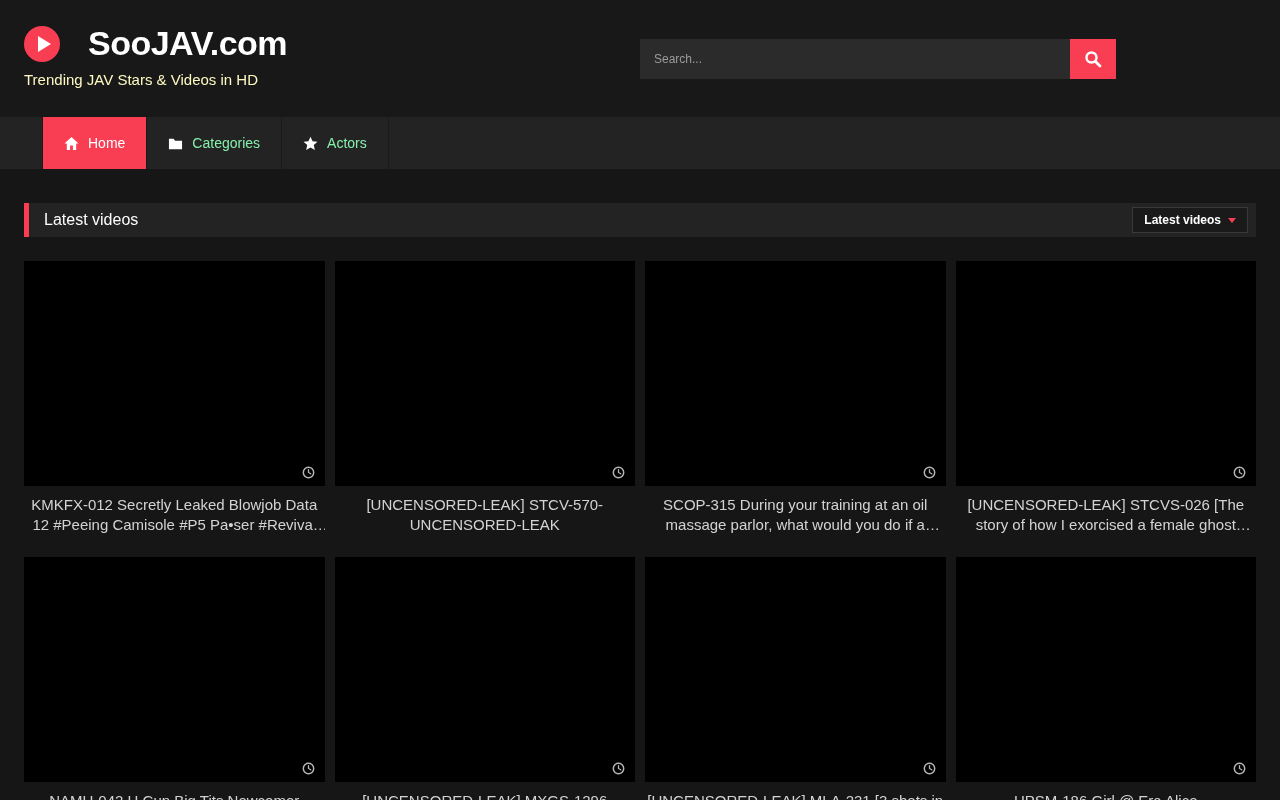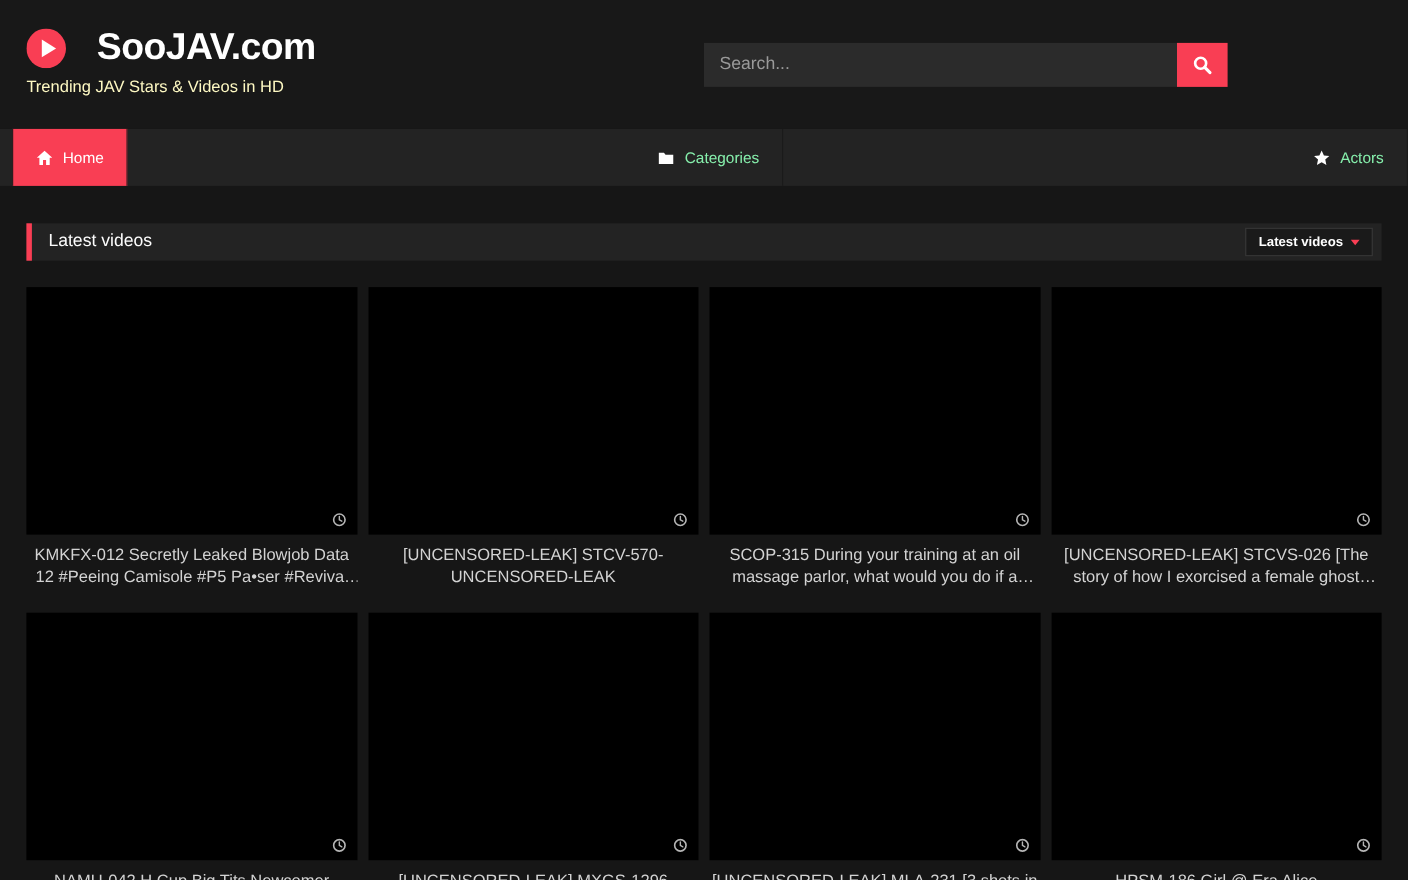--- a/index.html
+++ b/index.html
@@ -57,42 +57,41 @@
     display:flex;
     height:40px;
   }
   .search-input{
     width:430px;
     height:40px;
     background:var(--input-bg);
     border:none;
     outline:none;
     color:#cfcfcf;
-    font-size:16px;
+    font-size:12px;
     padding:0 14px;
     font-family:"Liberation Sans", sans-serif;
   }
   .search-input::placeholder{color:#9a9a9a;}
   .search-button{
     width:46px;
     height:40px;
     background:var(--accent);
     border:none;
     cursor:pointer;
     display:flex;
     align-items:center;
     justify-content:center;
   }
   
   .main-nav{
     height:52px;
     background:var(--nav-bg);
     display:flex;
-    padding-left:11px;
-    justify-content:space-between;
+    padding-left:42px;
   }
   .nav-item{
     display:flex;
     align-items:center;
     gap:9px;
     padding:0 21px;
     font-size:14px;
     color:#86efac;
     cursor:pointer;
     border-right:1px solid #1a1a1a;

